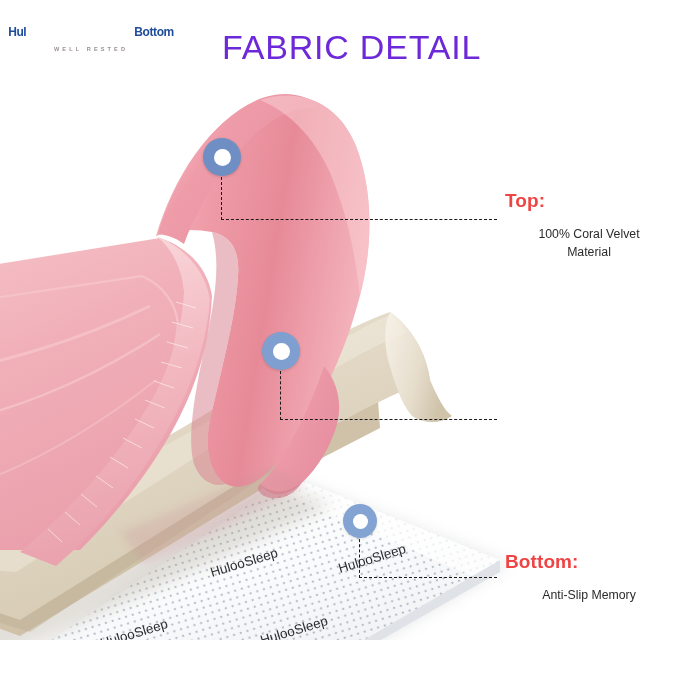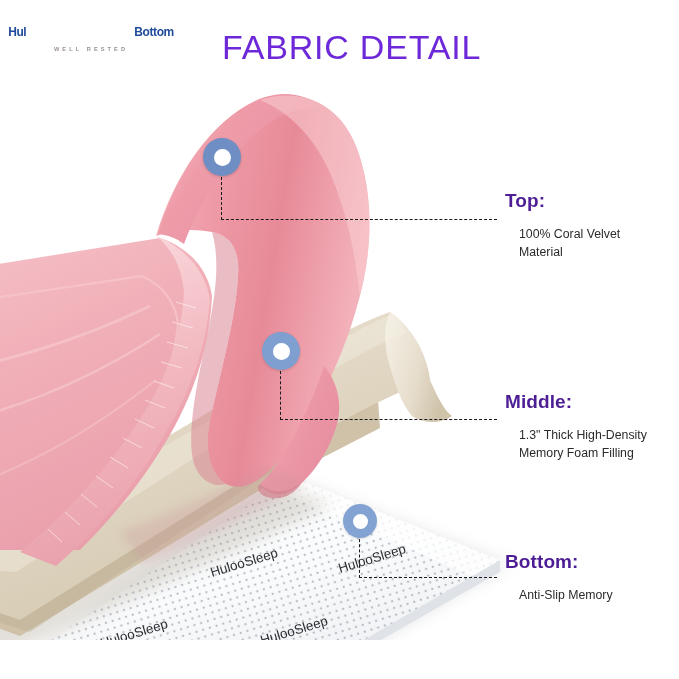--- a/index.html
+++ b/index.html
@@ -135,29 +135,30 @@
 
   
   .callout {
     position: absolute;
     left: 505px;
     width: 168px;
   }
   .callout-title {
     font-size: 19px;
     font-weight: bold;
-    color: #4c1d95;
+    color: #ef4444;
     margin: 0 0 11px 0;
     letter-spacing: 0.1px;
   }
   .callout-body {
     font-size: 12.3px;
     color: #2b2b2b;
     line-height: 1.45;
     margin: 14px;
+    text-align: center;
   }
   #callout-top { top: 190px; }
   #callout-middle { top: 391px; }
   #callout-bottom { top: 551px; }
 </style>
 </head>
 <body>
 
 <div id="page">
 
@@ -399,22 +400,18 @@
     <div class="marker-core"></div>
   </div>
   <div class="marker" id="marker-bottom">
     <div class="marker-core"></div>
   </div>
 
   <div class="callout" id="callout-top">
     <p class="callout-title">Top:</p>
     <p class="callout-body">100% Coral Velvet Material</p>
   </div>
-  <div class="callout" id="callout-middle">
-    <p class="callout-title">Middle:</p>
-    <p class="callout-body">1.3" Thick High-Density Memory Foam Filling</p>
-  </div>
   <div class="callout" id="callout-bottom">
     <p class="callout-title">Bottom:</p>
     <p class="callout-body">Anti-Slip Memory</p>
   </div>
 
 </div>
 
 </body></html>

